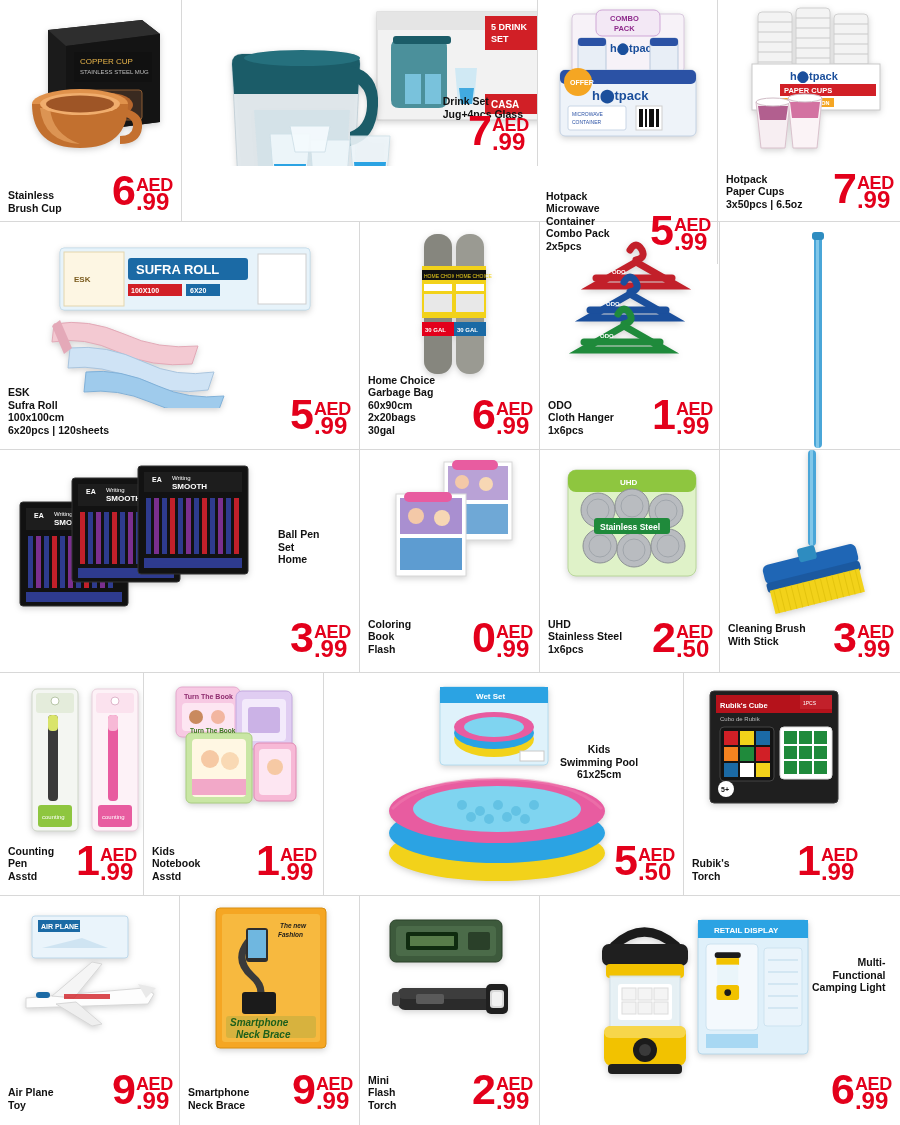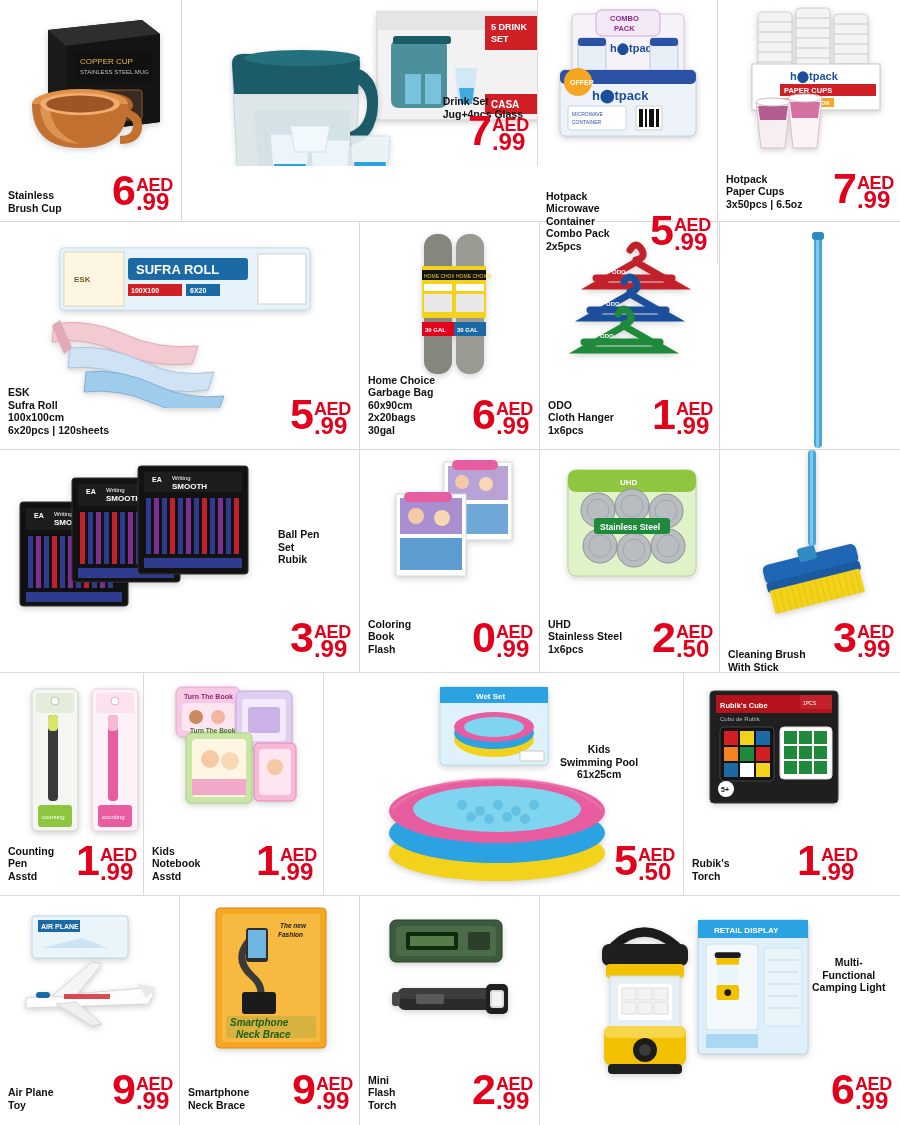--- a/index.html
+++ b/index.html
@@ -412,21 +412,21 @@
           <rect x="198" y="38" width="5" height="56" fill="#2e3b8f"></rect>
               <rect x="206" y="38" width="5" height="56" fill="#7b2f8f"></rect>
           <rect x="214" y="38" width="5" height="56" fill="#2e3b8f"></rect>
               <rect x="222" y="38" width="5" height="56" fill="#c2202a"></rect>
         </g>
         <rect x="132" y="98" width="98" height="10" fill="#2e3b8f"></rect>
       </g>
     </svg>
     <div class="label" style="left:278px;top:78px;text-align:left">Ball Pen
 Set
-Rubik</div>
+Home</div>
     <div class="price" style="right:8px;bottom:14px">
       <span class="whole">3</span>
       <span class="stack">
         <span class="cur">AED</span>
         <span class="frac">.99</span>
       </span>
     </div>
   </div>
 
   <div class="cell" style="width:180px;height:223px">
@@ -503,21 +503,21 @@
       <g transform="rotate(-14 64 120)">
         <rect x="16" y="104" width="96" height="20" rx="6" fill="#1f66b5"></rect>
         <rect x="16" y="122" width="96" height="10" rx="3" fill="#1b59a0"></rect>
         <rect x="18" y="130" width="92" height="24" fill="#f2d21a"></rect>
         <g stroke="#e3c40f" stroke-width="1">
           <path d="M22 130 v24 M28 130 v24 M34 130 v24 M40 130 v24 M46 130 v24 M52 130 v24 M58 130 v24 M64 130 v24 M70 130 v24 M76 130 v24 M82 130 v24 M88 130 v24 M94 130 v24 M100 130 v24 M106 130 v24"></path>
         </g>
         <rect x="54" y="96" width="18" height="14" rx="3" fill="#2e8cc0"></rect>
       </g>
     </svg>
-    <div class="label bl" style="bottom:0">Cleaning Brush
+    <div class="label bl" style="bottom:26px">Cleaning Brush
 With Stick</div>
     <div class="price" style="right:6px;bottom:14px">
       <span class="whole">3</span>
       <span class="stack">
         <span class="cur">AED</span>
         <span class="frac">.99</span>
       </span>
     </div>
   </div>
 </div>
@@ -806,21 +806,21 @@
               <rect x="60" y="90" width="14" height="12"></rect>
               <rect x="76" y="90" width="14" height="12"></rect>
         </g>
       </g>
       <rect x="26" y="114" width="82" height="40" rx="8" fill="#f2c200"></rect>
       <rect x="26" y="114" width="82" height="12" rx="6" fill="#f7d64b"></rect>
       <circle cx="67" cy="138" r="12" fill="#1b1b1b"></circle>
       <circle cx="67" cy="138" r="6" fill="#3a3a3a"></circle>
       <rect x="30" y="152" width="74" height="10" rx="4" fill="#1f1f1f"></rect>
     </svg>
-    <div class="label" style="left:272px;top:60px;text-align:center">Multi-
+    <div class="label" style="left:272px;top:60px;text-align:right">Multi-
 Functional
 Camping Light</div>
     <div class="price" style="right:8px;bottom:14px">
       <span class="whole">6</span>
       <span class="stack">
         <span class="cur">AED</span>
         <span class="frac">.99</span>
       </span>
     </div>
   </div>

